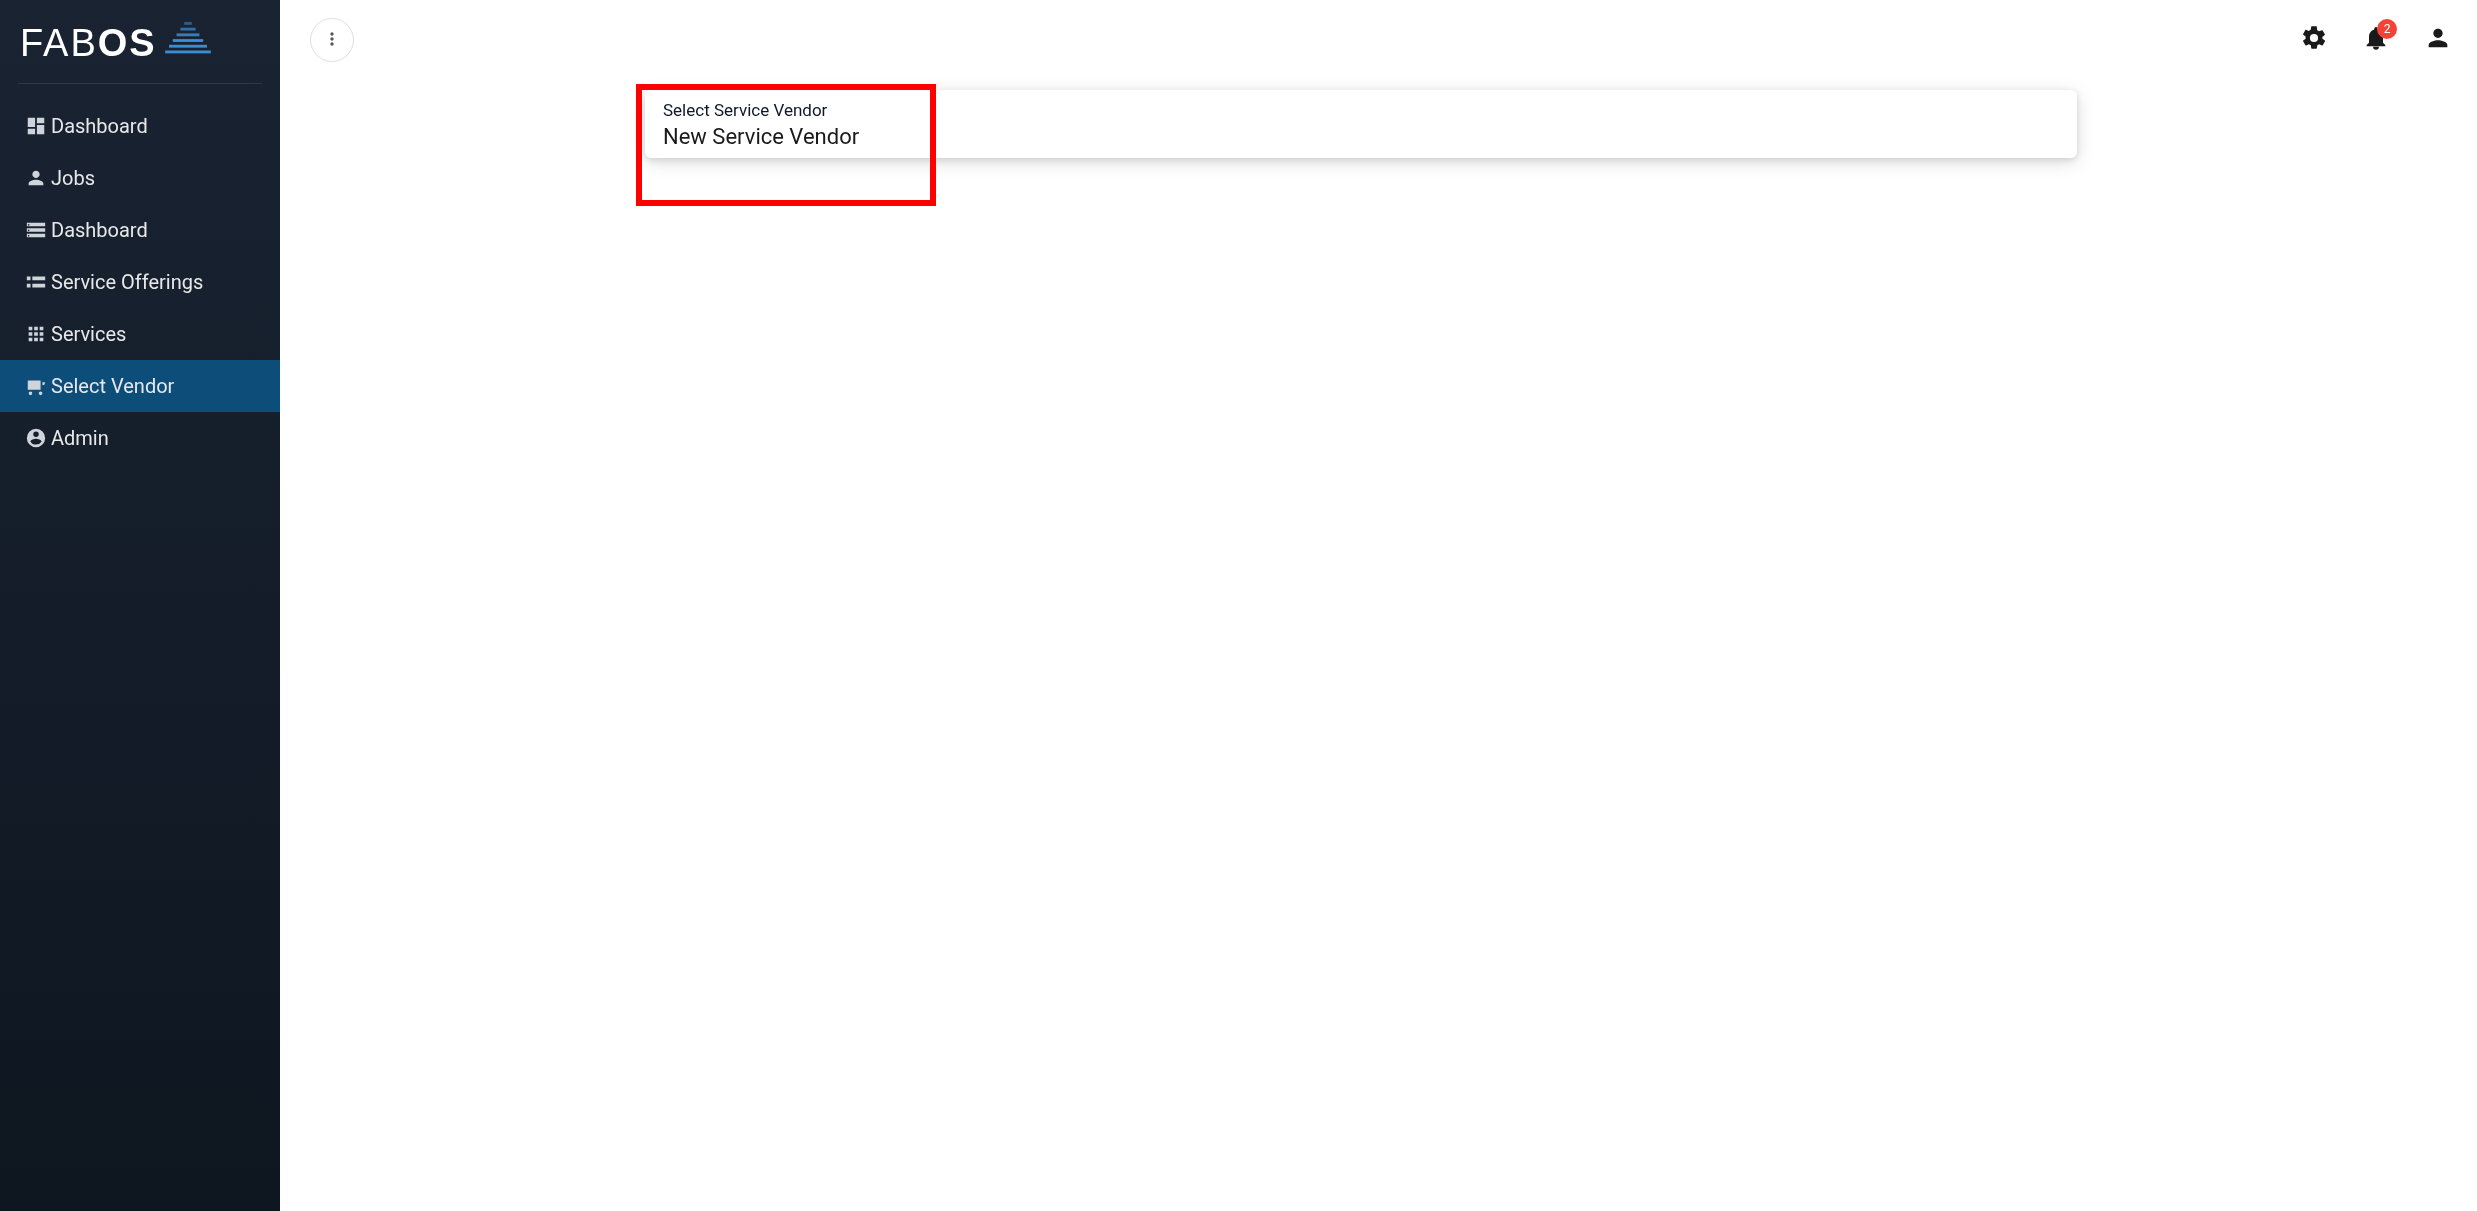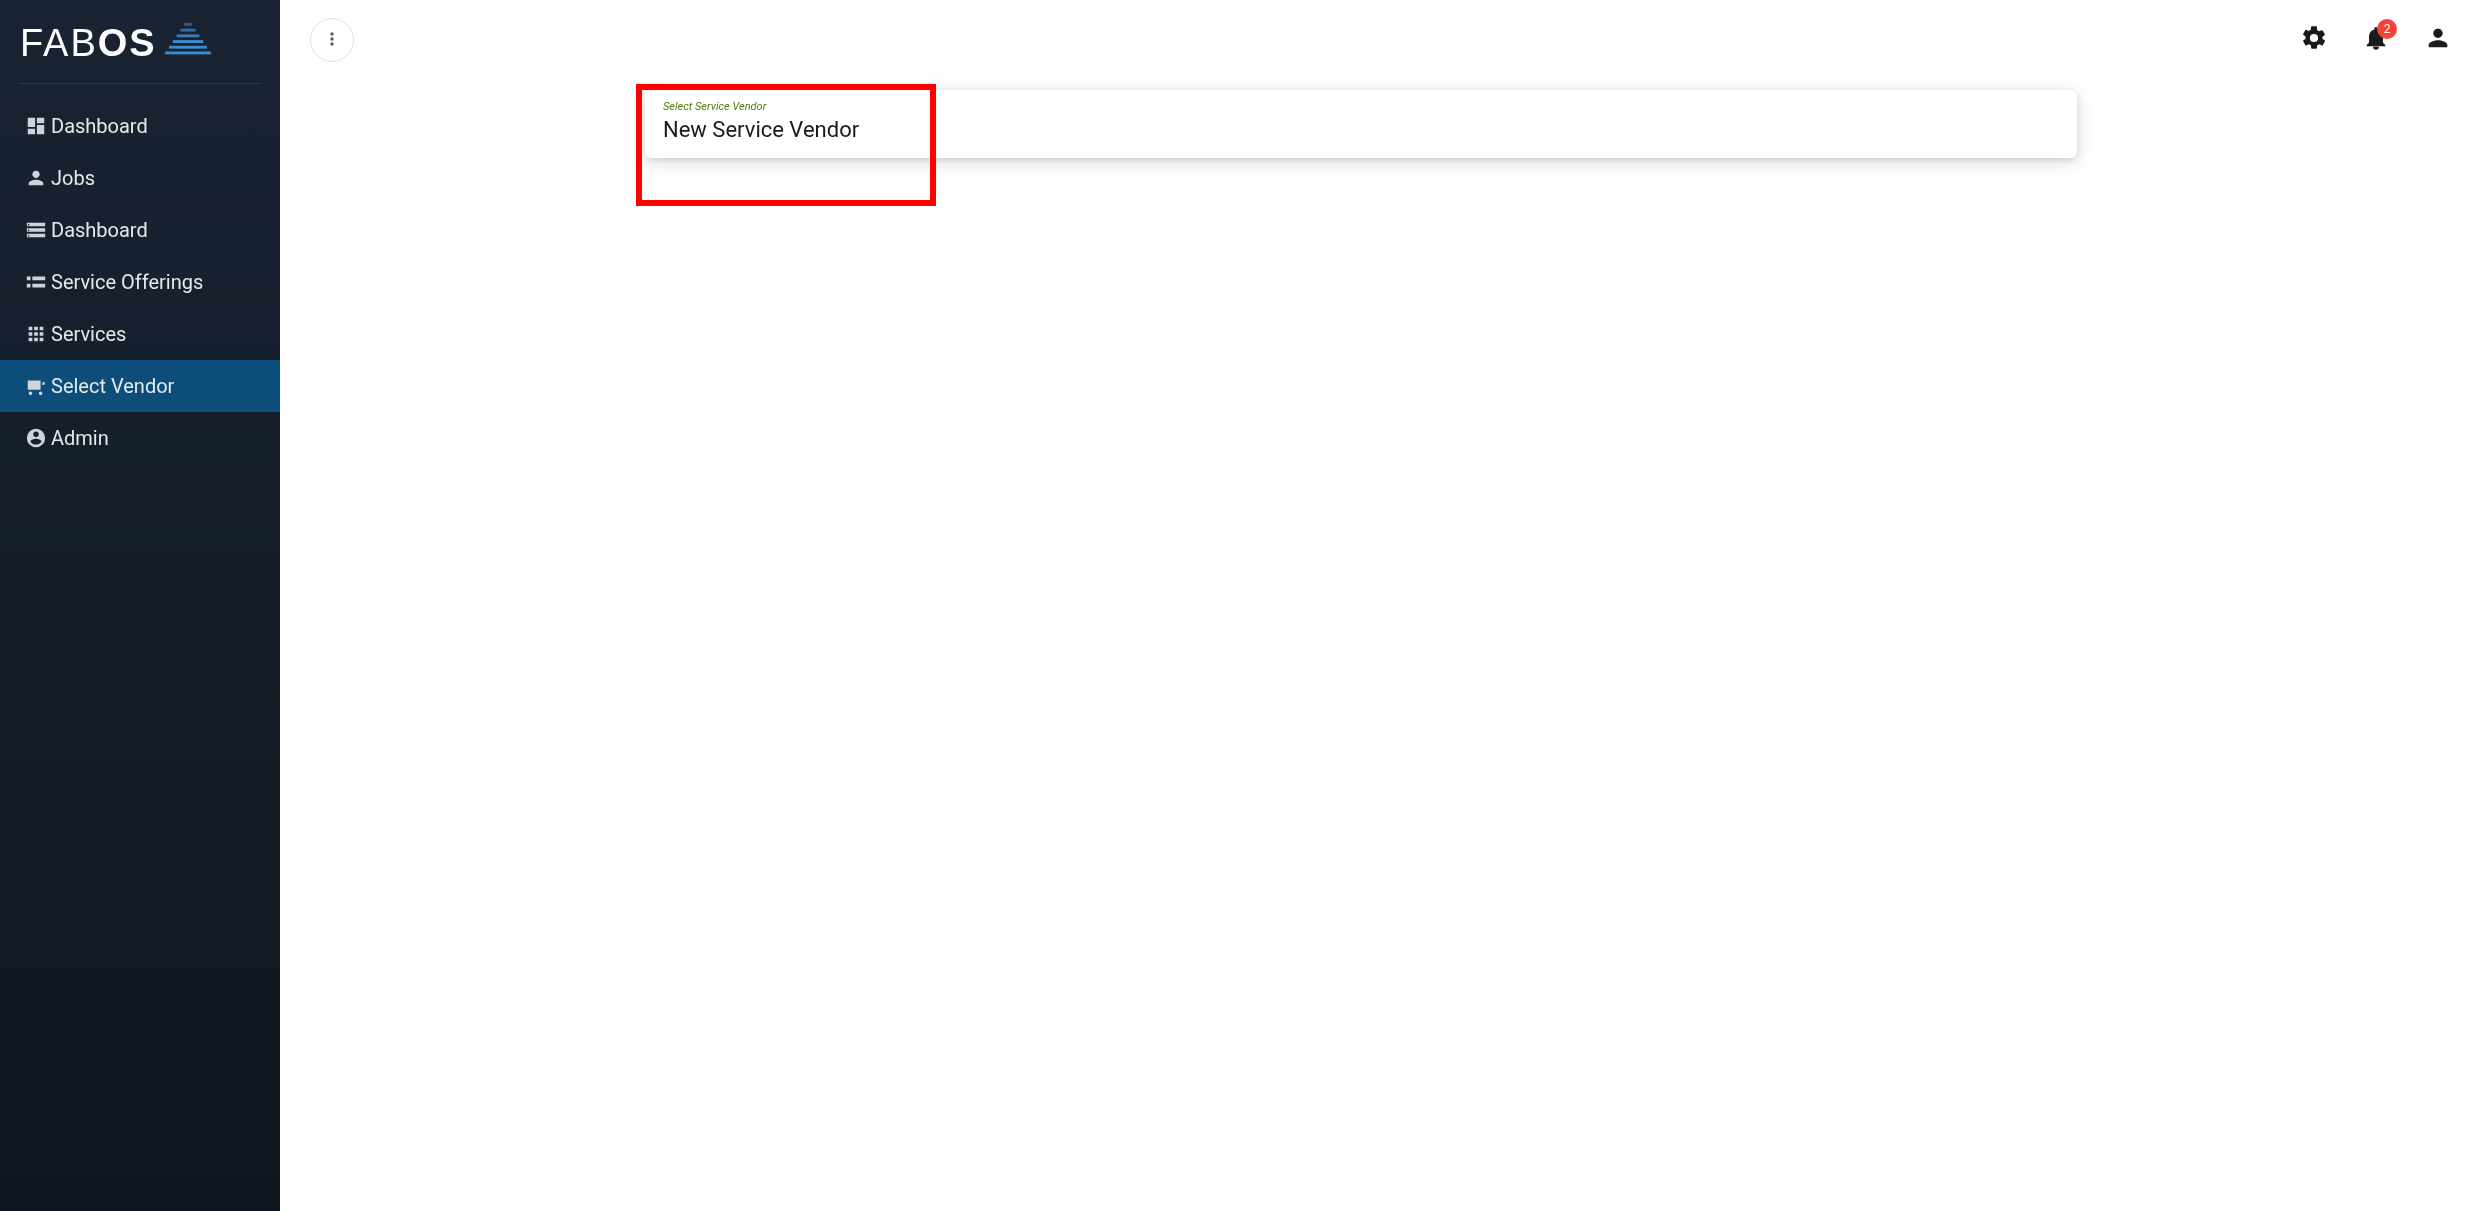--- a/index.html
+++ b/index.html
@@ -28,21 +28,21 @@
       background: linear-gradient(180deg, #1a2332 0%, #0e1620 100%);
       color: #ffffff;
       display: flex;
       flex-direction: column;
       flex-shrink: 0;
     }
 
     .sidebar-logo {
       padding: 22px 18px 18px 20px;
       display: flex;
-      align-items: flex-end;
+      align-items: flex-start;
       gap: 8px;
     }
 
     .sidebar-logo-text {
       font-size: 38px;
       font-weight: 300;
       letter-spacing: 2px;
       color: #ffffff;
       font-family: Arial, sans-serif;
     }
@@ -196,24 +196,23 @@
     .select-card {
       background: #ffffff;
       border-radius: 6px;
       box-shadow: 0 4px 18px rgba(0,0,0,0.14), 0 2px 6px rgba(0,0,0,0.1);
       padding: 10px 18px 12px 18px;
       position: relative;
       height: 100%;
     }
 
     .select-label {
-      font-size: 11px;
-      color: #4d7c0f;
+      font-size: 17px;
+      color: #0f172a;
       margin-bottom: 4px;
-      font-style: italic;
     }
 
     .select-value {
       font-size: 22px;
       color: #1a1a1a;
     }
 
     .highlight-box {
       position: absolute;
       border: 6px solid #ff0000;

